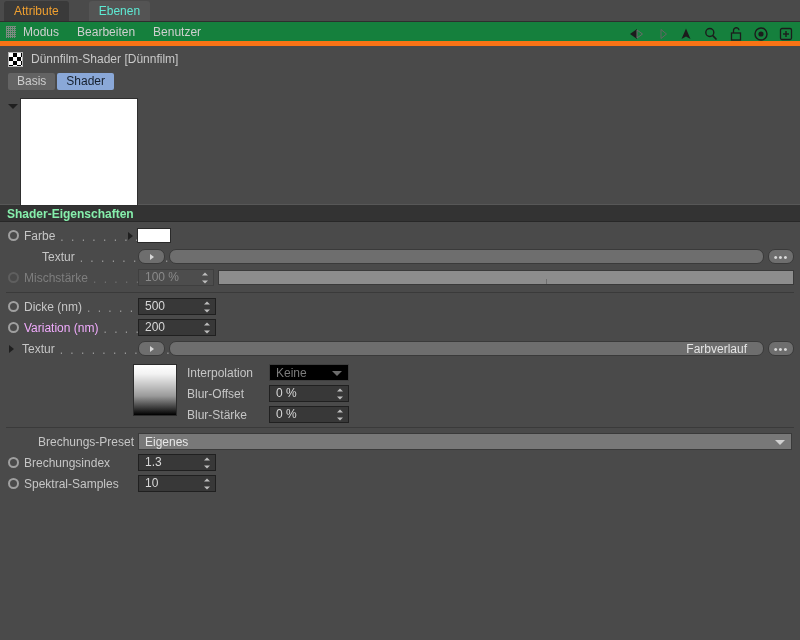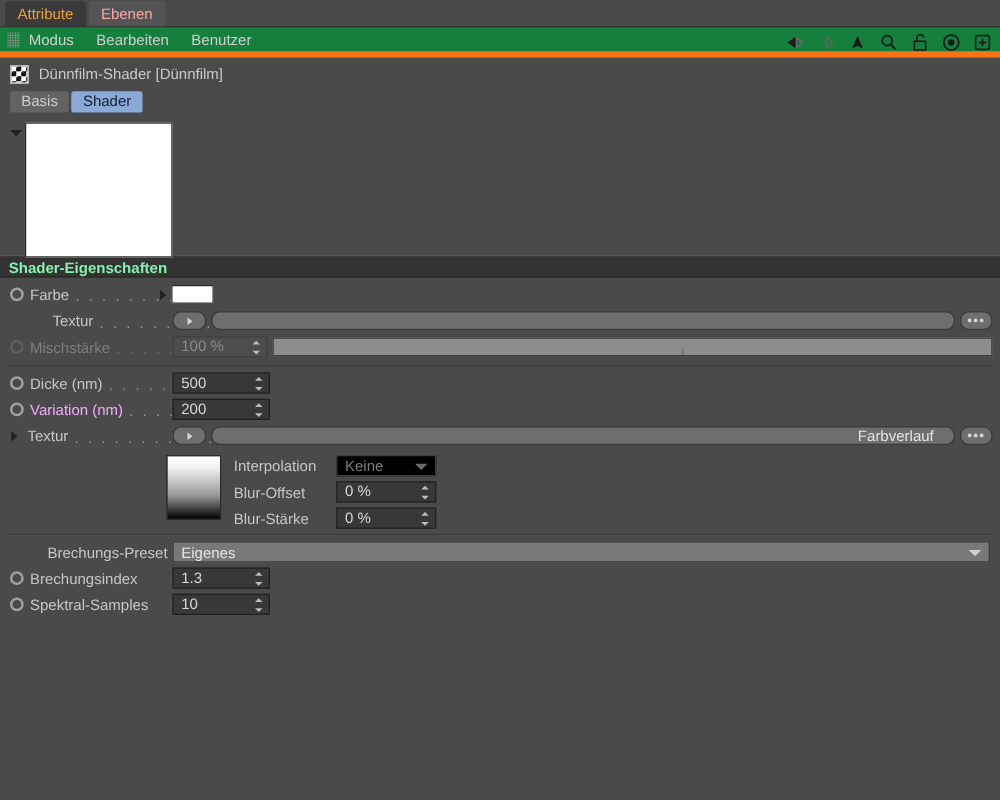--- a/index.html
+++ b/index.html
@@ -14,24 +14,24 @@
   #app { position: relative; width: 800px; height: 640px; background: #4a4a4a; }
 
   
   .tabstrip {
     height: 22px; background: #4a4a4a;
     display: flex; align-items: flex-end;
     padding-left: 4px; border-bottom: 1px solid #2e2e2e;
   }
   .tab {
     height: 20px; padding: 0 10px; line-height: 20px;
-    font-size: 12px; border-radius: 3px 3px 0 0; margin-right: 2px;
+    font-size: 12px; border-radius: 3px 3px 0 0; margin-right: 20px;
   }
   .tab.active { background: #3a3a3a; color: #f0a030; }
-  .tab.inactive { background: #545454; color: #fca5a5; }
+  .tab.inactive { background: #545454; color: #5eead4; }
 
   
   .menubar {
     height: 24px; background: #15803d;
     display: flex; align-items: center;
     border-bottom: 5px solid #f97316;
     position: relative;
   }
   .grip {
     width: 10px; height: 12px; margin: 0 7px 0 6px;

